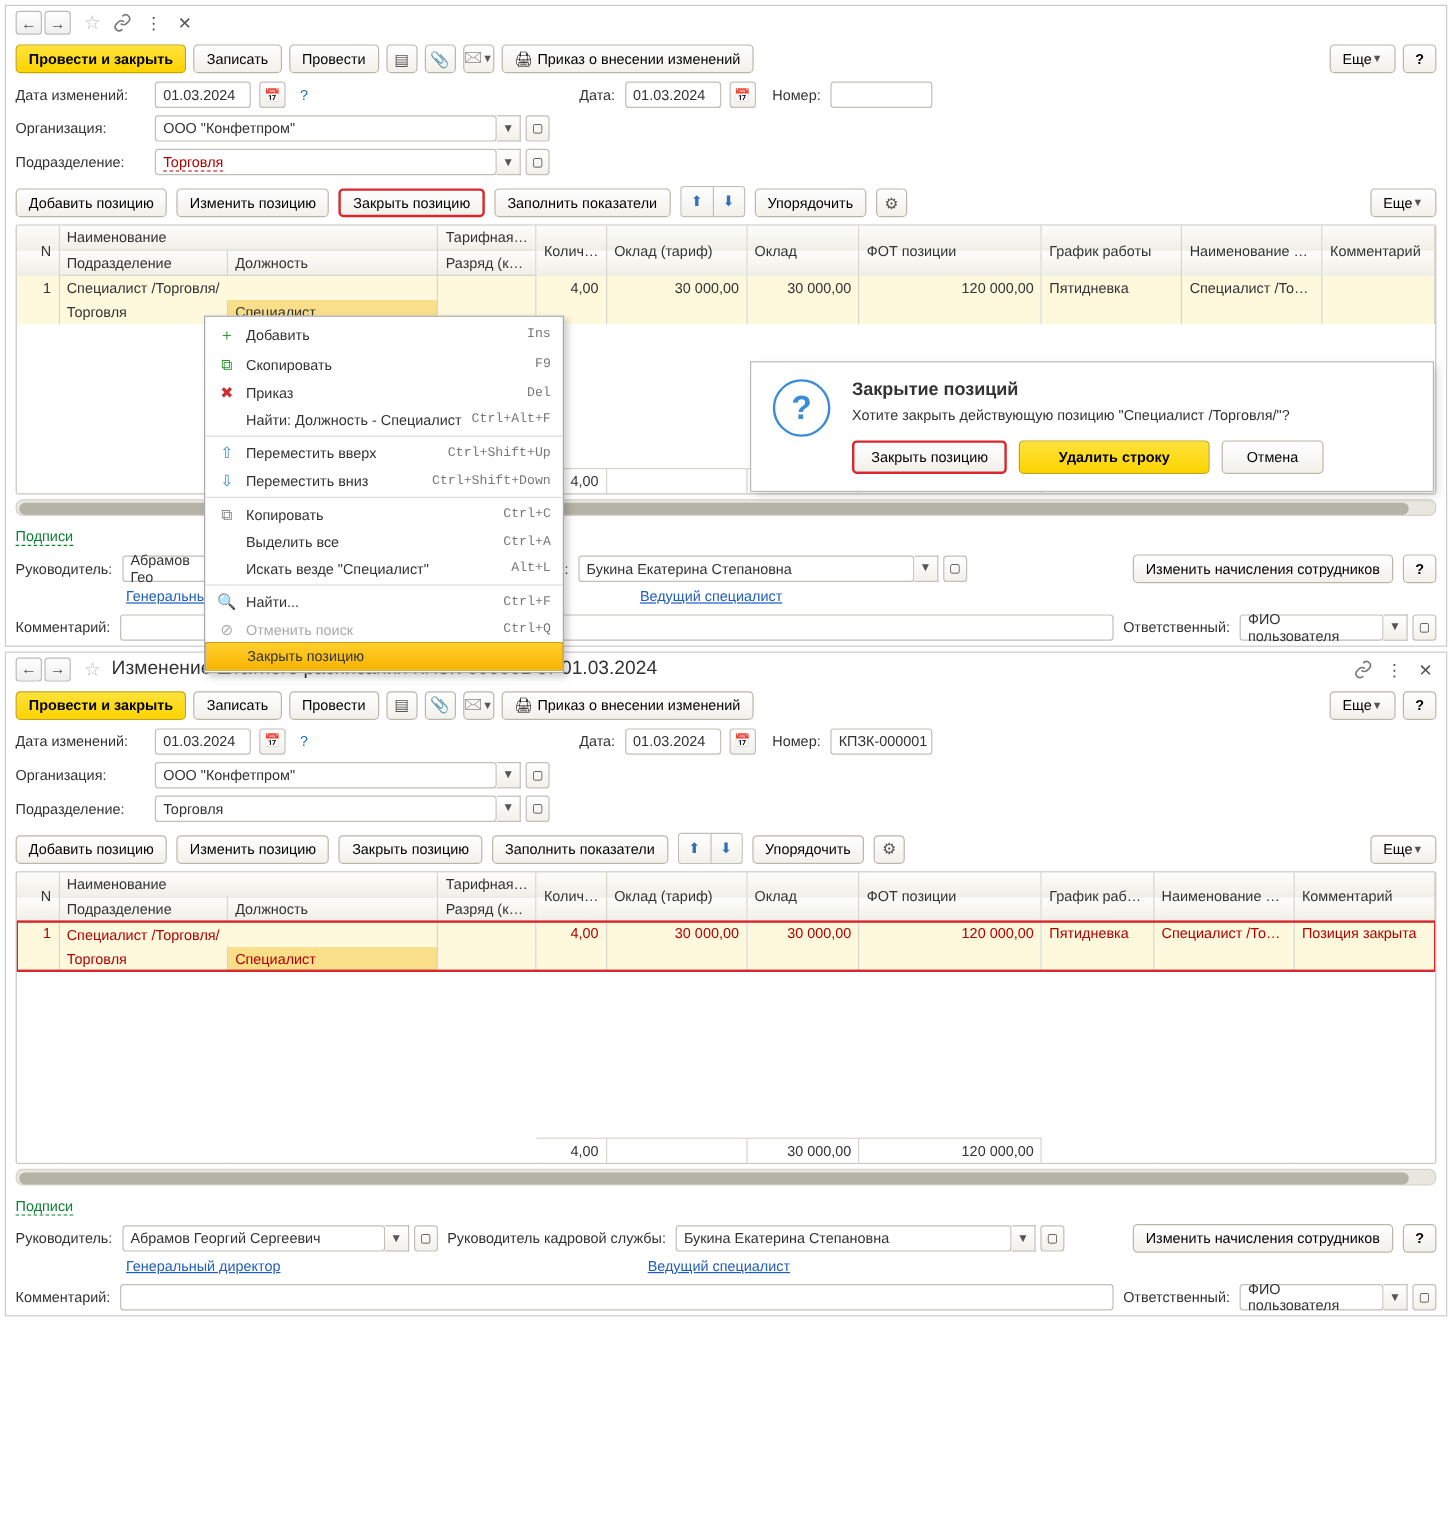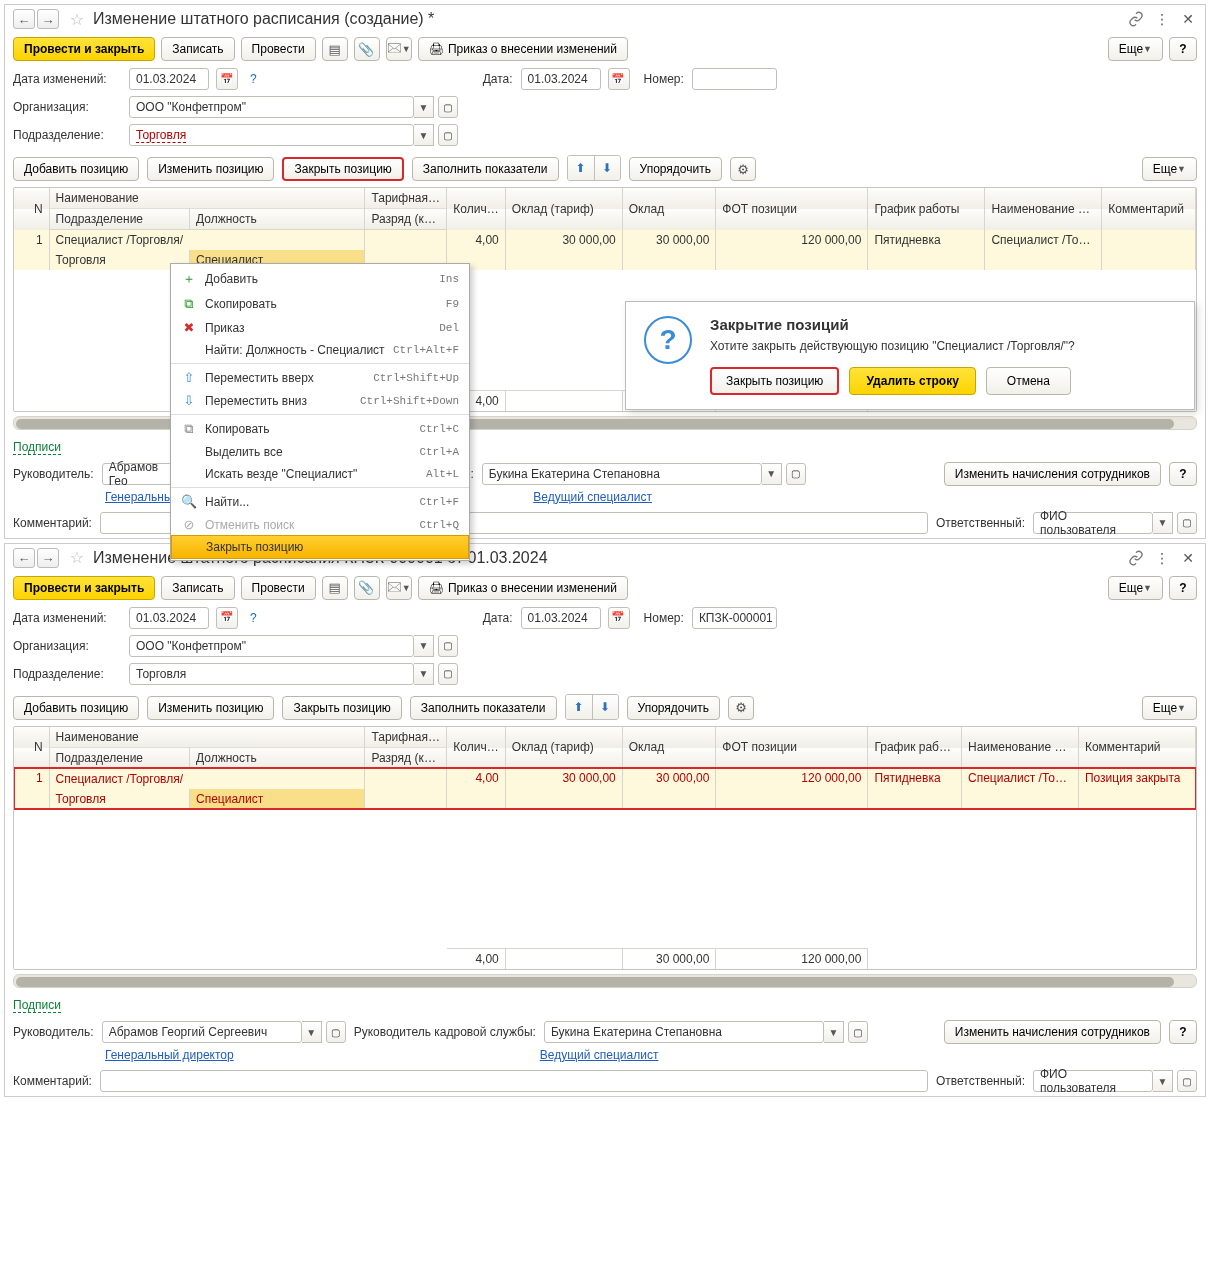--- a/index.html
+++ b/index.html
@@ -57,37 +57,36 @@
   .menu-label { flex:1; }
   .menu-short { color:#777; font-size:11px;font-family:Liberation Mono, monospace;}
   .menu-sep { height:1px; background:#ddd; margin:2px 0;}
   .menu-highlight { background:linear-gradient(#ffcf2e,#f9b400) !important; border:1px solid #d99a00; margin:-1px 0;}
   .modal { position:absolute; right:10px; top:296px; width:570px; border:1px solid #bbb; background:#fff; box-shadow:3px 3px 8px rgba(0,0,0,.15); z-index:9; padding:14px 18px;}
   .modal-body { display:flex; gap:18px; }
   .modal-icon { width:48px; height:48px; border:2px solid #3a8bd8; border-radius:50%; display:flex; align-items:center; justify-content:center; color:#3a8bd8; font-size:28px; font-weight:bold;}
   .modal-title { font-size:15px; font-weight:bold; margin-bottom:6px;}
   .modal-btns { display:flex; gap:10px; margin-top:14px;}
   .btn-red-frame { border:2px solid #d8272d; height:28px; padding:0 14px;}
-  .btn-yellow-big { background:linear-gradient(#ffe33b,#fdd300); border:1px solid #c7a500; font-weight:bold; height:28px; padding:0 16px;}
+  .btn-yellow-big { background:linear-gradient(#ffe33b,#fdd300); border:1px solid #c7a500; font-weight:bold; height:28px; padding:0 32px;}
   .red-text { color:#b20000;}
   .table-red-frame { outline:2px solid #d8272d; outline-offset:-1px;}
   .spacer { flex:1; }
   .caret::after { content:" ▼"; font-size:9px; color:#555;}
   svg.chain { width:16px; height:16px; }
 </style>
 </head>
 <body>
 
 <div class="window" style="position:relative;">
 
   <div class="titlebar">
     <div class="nav-btn">←</div>
     <div class="nav-btn">→</div>
     <div class="star-btn">☆</div>
-    <div class="title-text">Изменение штатного расписания (создание) *</div>
     <div class="title-right">
       <span class="win-icon-btn">
           <svg class="chain" viewBox="0 0 24 24" fill="none" stroke="#777" stroke-width="2">
             <path d="M10 13a5 5 0 0 0 7 0l3-3a5 5 0 0 0-7-7l-1 1"></path>
             <path d="M14 11a5 5 0 0 0-7 0l-3 3a5 5 0 0 0 7 7l1-1"></path>
           </svg>
         </span>
       <span class="win-icon-btn">⋮</span>
       <span class="win-icon-btn">✕</span>
     </div>
@@ -520,21 +519,21 @@
       <div class="hscroll-thumb" style="width:98%"></div>
     </div>
 
   <div style="padding:4px 8px;">
     <span class="link-green">Подписи</span>
   </div>
 
   <div class="footer-row">
     <span class="label">Руководитель:</span>
     <div class="combo">
-      <span class="input" style="width:200px">Абрамов Георгий Сергеевич</span>
+      <span class="input" style="width:219px">Абрамов Георгий Сергеевич</span>
       <span class="combo-btn">▼</span>
       <span class="combo-ext">▢</span>
     </div>
     <span class="label">Руководитель кадровой службы:</span>
     <div class="combo">
       <span class="input" style="width:280px">Букина Екатерина Степановна</span>
       <span class="combo-btn">▼</span>
       <span class="combo-ext">▢</span>
     </div>
     <div class="spacer"></div>

